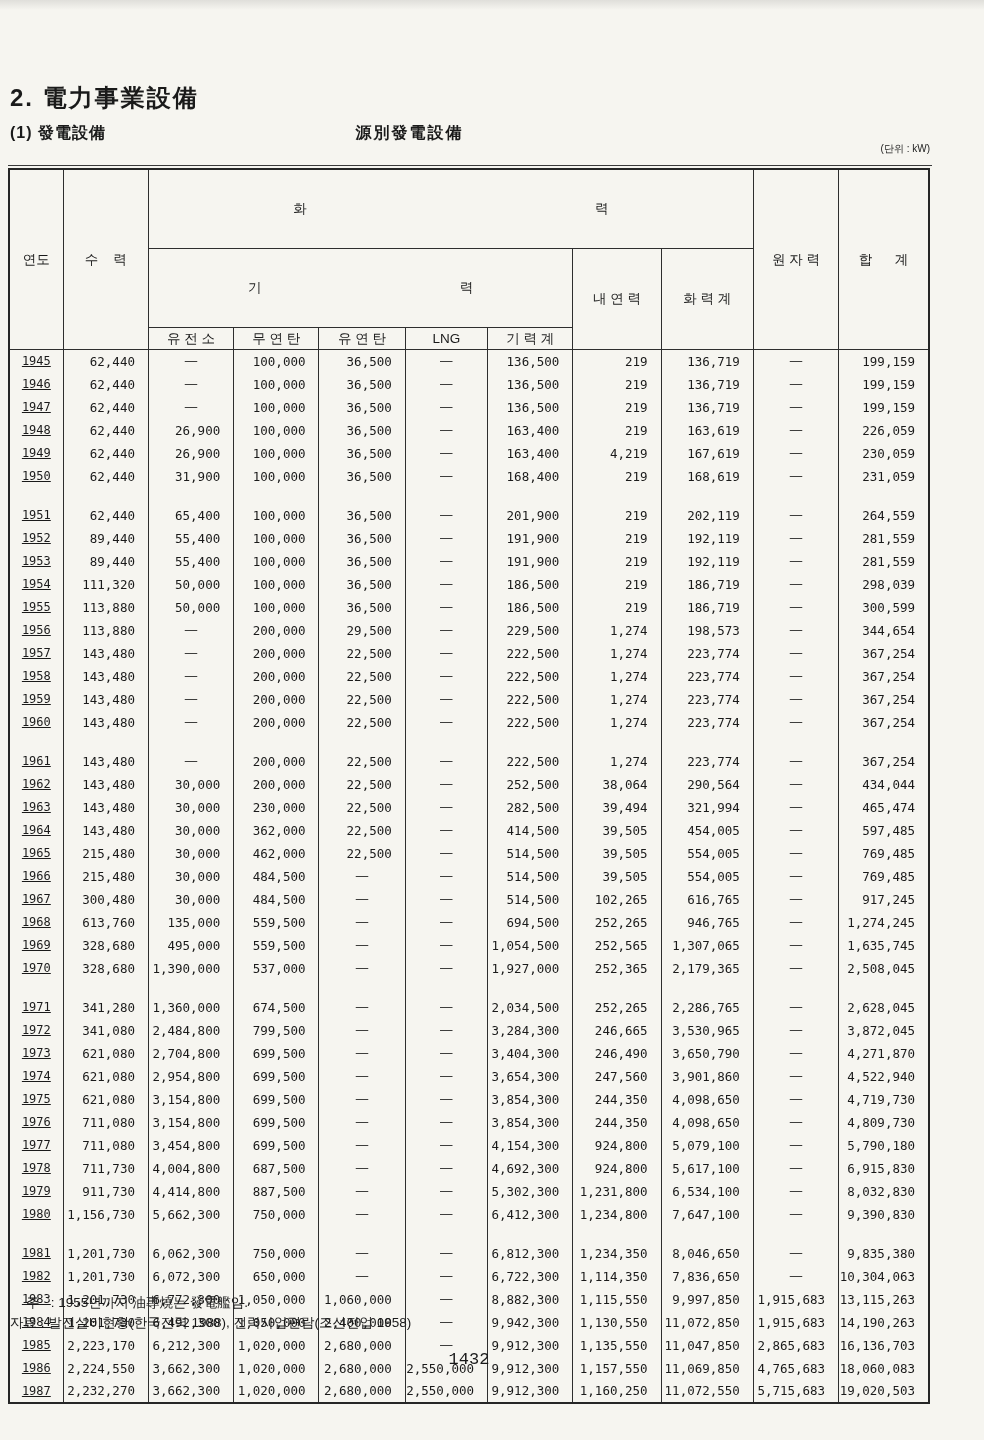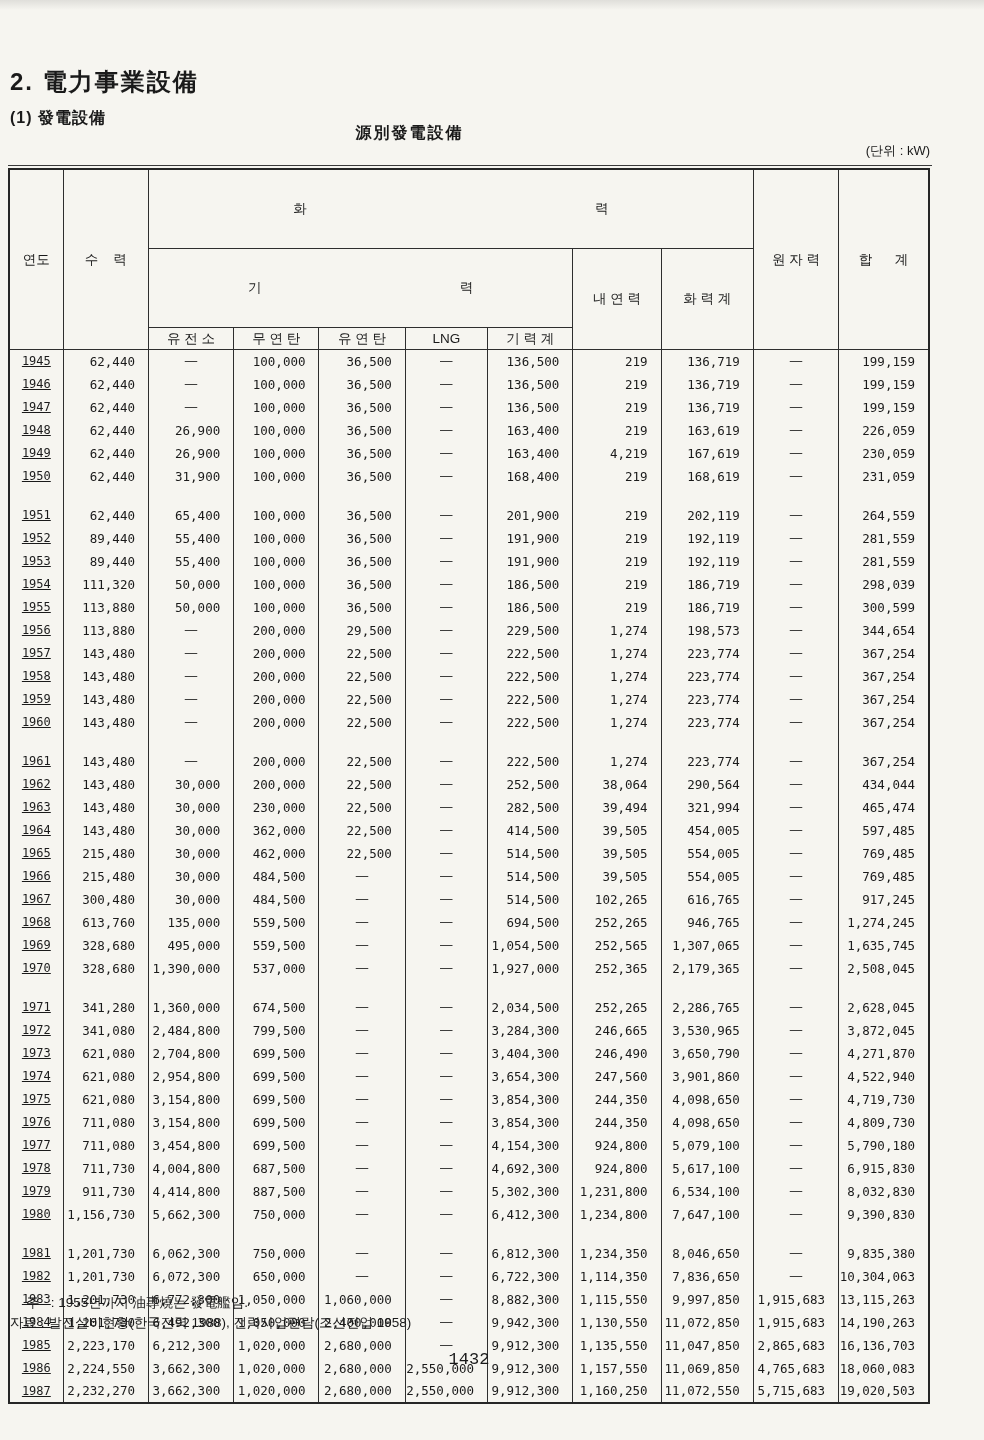--- a/index.html
+++ b/index.html
@@ -11,37 +11,37 @@
     color: #1a1a1a;
     overflow: hidden;
   }
   body::before { 
     content: "";
     position: absolute; left: 0; top: 0; width: 100%; height: 10px;
     background: linear-gradient(180deg, rgba(120,120,118,0.18), rgba(120,120,118,0));
     pointer-events: none;
   }
   .page-title {
-    position: absolute; left: 10px; top: 66px;
+    position: absolute; left: 10px; top: 82px;
     font-size: 24px; font-weight: 700; letter-spacing: 2px;
     white-space: pre;
   }
   .section-label {
-    position: absolute; left: 10px; top: 108px;
+    position: absolute; left: 10px; top: 123px;
     font-size: 16px; font-weight: 700; letter-spacing: 1px;
   }
   .table-title {
     position: absolute; left: 0; top: 123px; width: 819px;
     text-align: center;
     font-size: 16px; font-weight: 700; letter-spacing: 2px;
   }
   .unit-label {
     position: absolute; left: 0; top: 142px; width: 930px;
     text-align: right;
-    font-size: 13px;
+    font-size: 10px;
     padding-left: 41px;
   }
   .table-wrap {
     position: absolute; left: 8px; top: 165px; width: 924px;
     border-top: 1px solid #3a3a3a;   
     padding-top: 2px;
   }
   table {
     border-collapse: collapse;
     table-layout: fixed;

